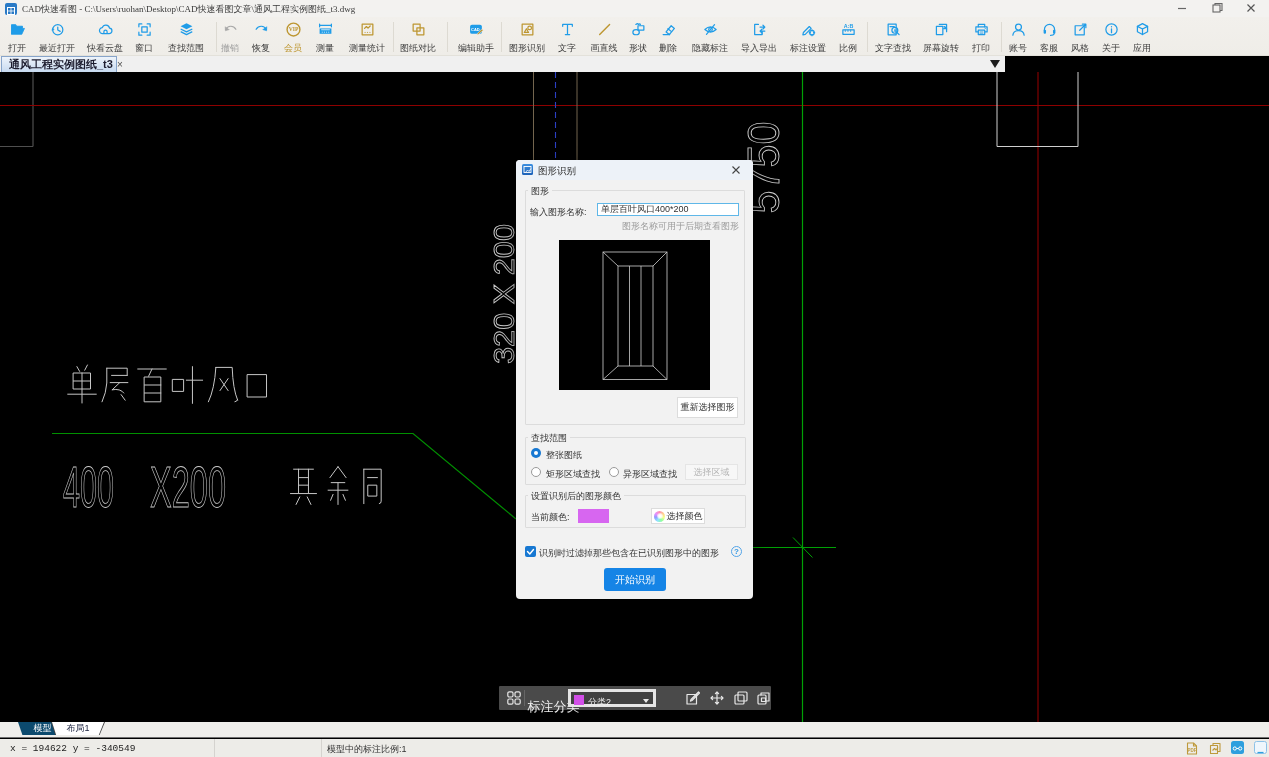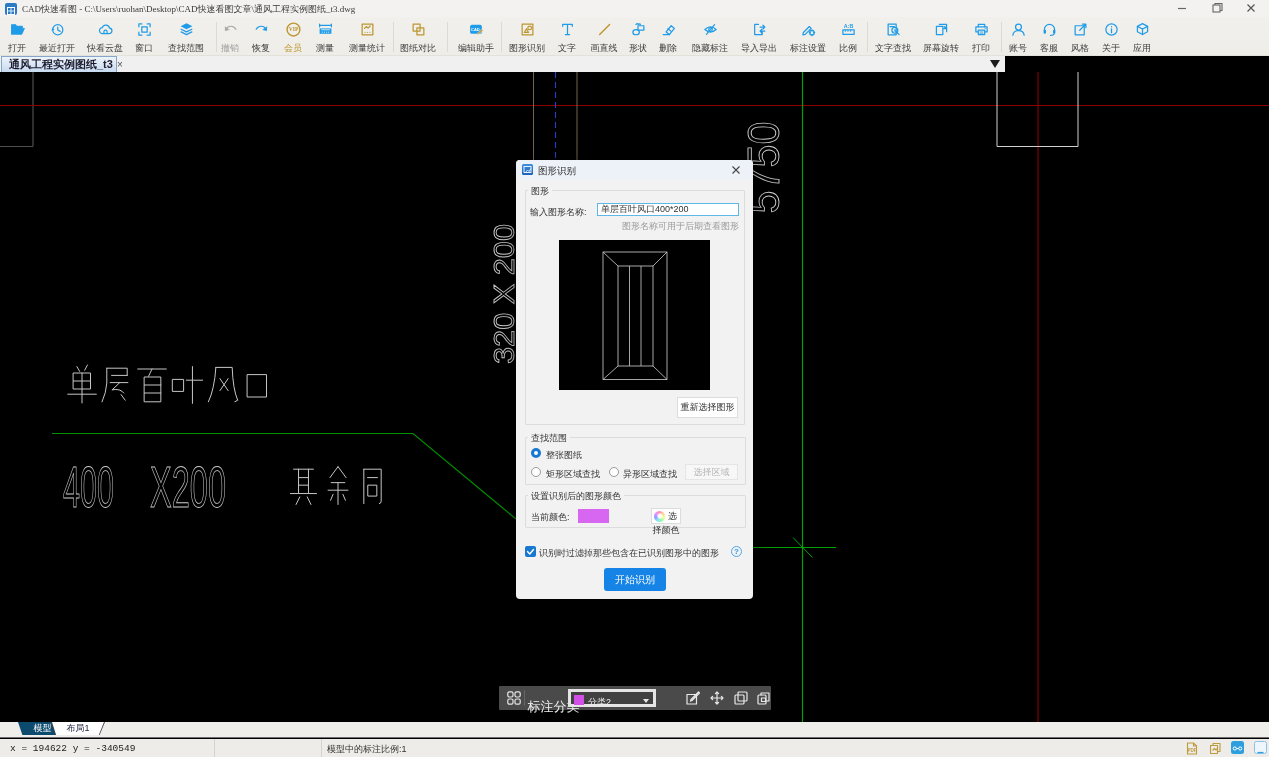--- a/index.html
+++ b/index.html
@@ -288,21 +288,21 @@
       <div class="rlabel" style="left:30px;top:289px">整张图纸</div>
       <div class="radio" style="left:15px;top:307px"></div>
       <div class="rlabel" style="left:30px;top:308px">矩形区域查找</div>
       <div class="radio" style="left:93px;top:307px"></div>
       <div class="rlabel" style="left:107px;top:308px">异形区域查找</div>
       <div class="dlgbtn" style="left:169px;top:304px;width:53px;height:16px;line-height:14px;color:#b5b5b5;background:#f7f7f7;border-color:#e5e5e5">选择区域</div>
       <div class="fs" style="left:9px;top:335px;width:221px;height:33px"></div>
       <div class="legend" style="left:12px;top:330px">设置识别后的图形颜色</div>
       <div class="abs" style="left:15px;top:351px;color:#333">当前颜色:</div>
       <div id="swatch" style="left:62px;top:349px;width:31px;height:14px"></div>
-      <div class="dlgbtn" style="left:135px;top:348px;width:30px;height:16px;line-height:14px"><span style="position:relative;padding-left:13px">选择颜色</span></div>
+      <div class="dlgbtn" style="left:135px;top:348px;width:54px;height:16px;line-height:14px"><span style="position:relative;padding-left:13px">选择颜色</span></div>
       <div id="wheel" style="left:138px;top:350.5px"></div>
       <div id="chk" style="left:9px;top:386px"><svg width="11" height="11" viewBox="0 0 11 11" style="">
           <path d="M2.5 5.5 L4.8 8 L8.5 3.5" stroke="#fff" stroke-width="1.4" fill="none" stroke-linecap="round" stroke-linejoin="round"></path>
         </svg></div>
       <div class="abs" style="left:23px;top:387px;color:#333;white-space:nowrap">识别时过滤掉那些包含在已识别图形中的图形</div>
       <div id="qmark" style="left:215px;top:386px">?</div>
       <div id="startbtn" style="left:88px;top:408px;width:62px;height:23px;font-size:10px;line-height:23px">开始识别</div>
     </div>
 </div>
 <div id="laytabs">

